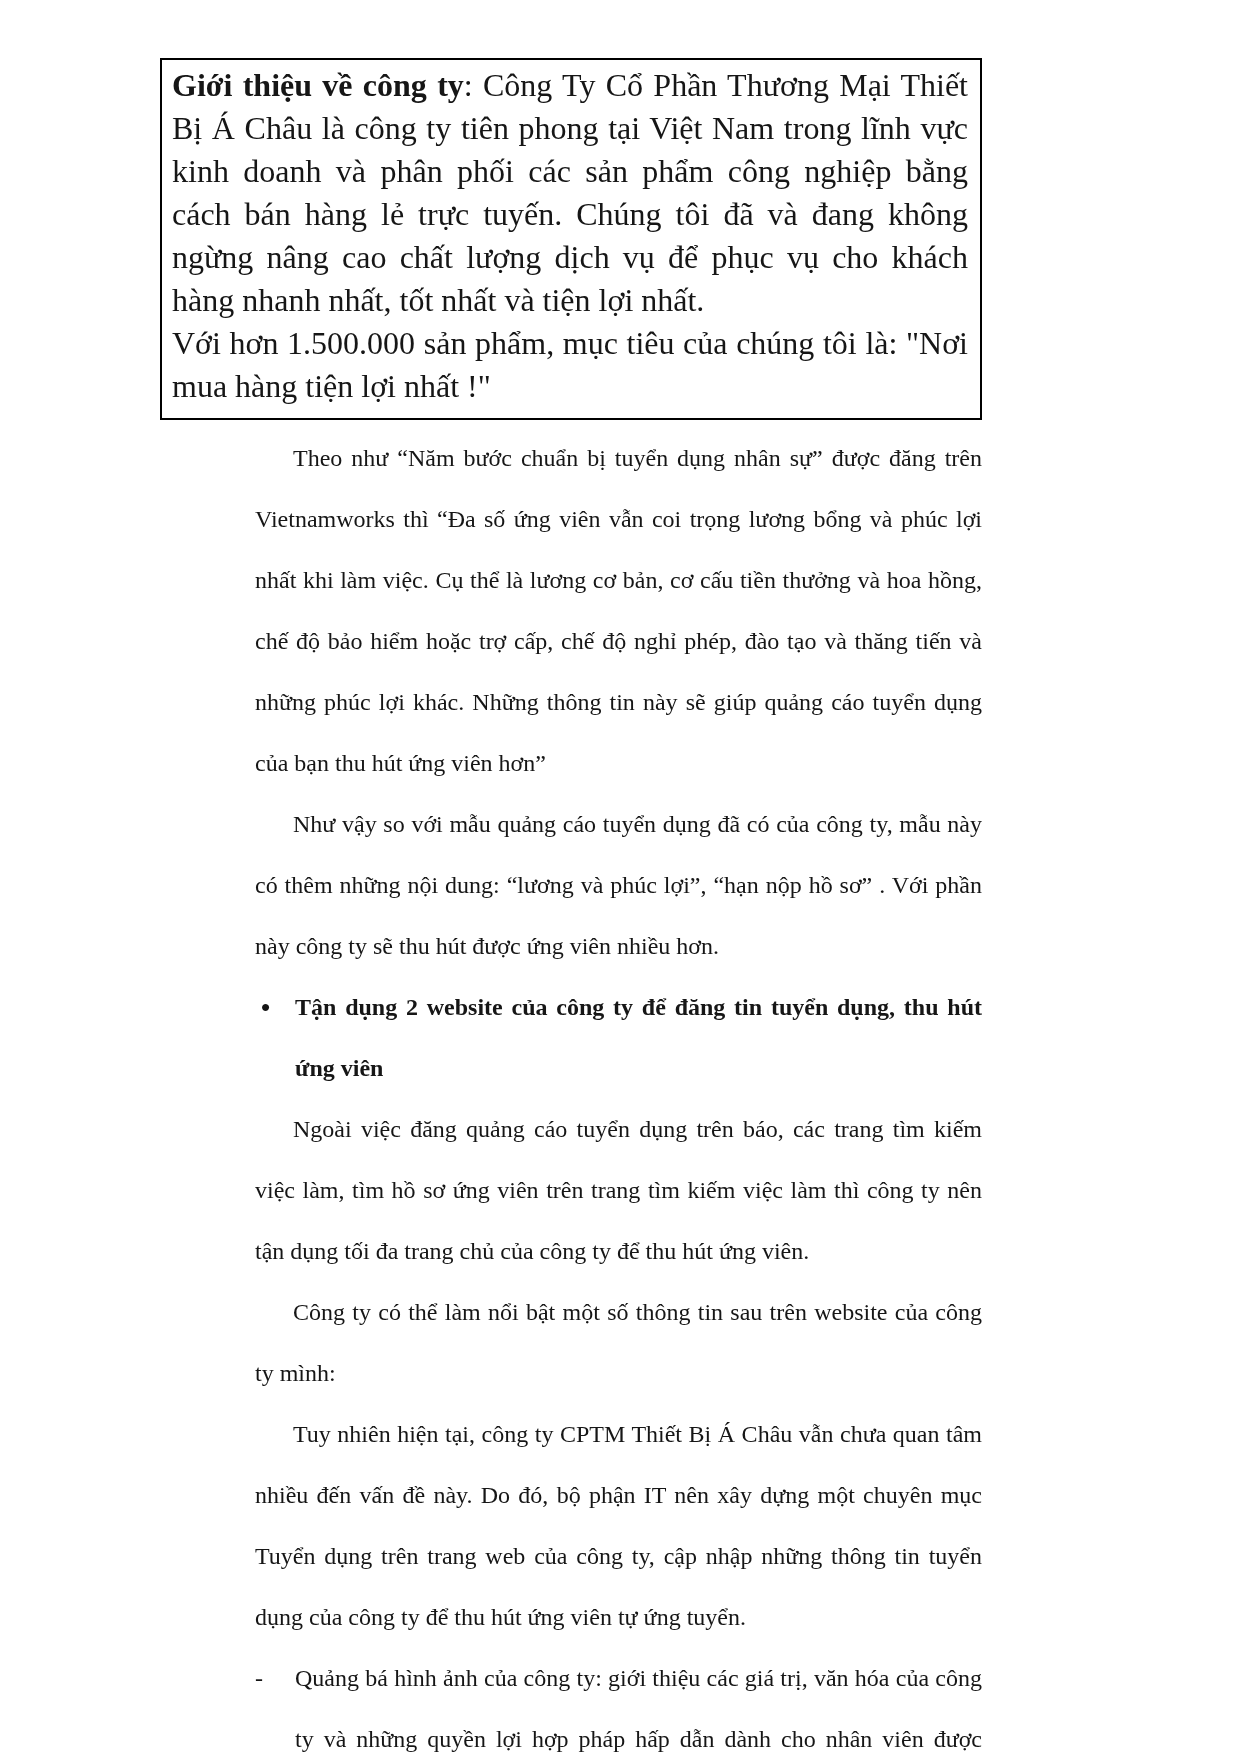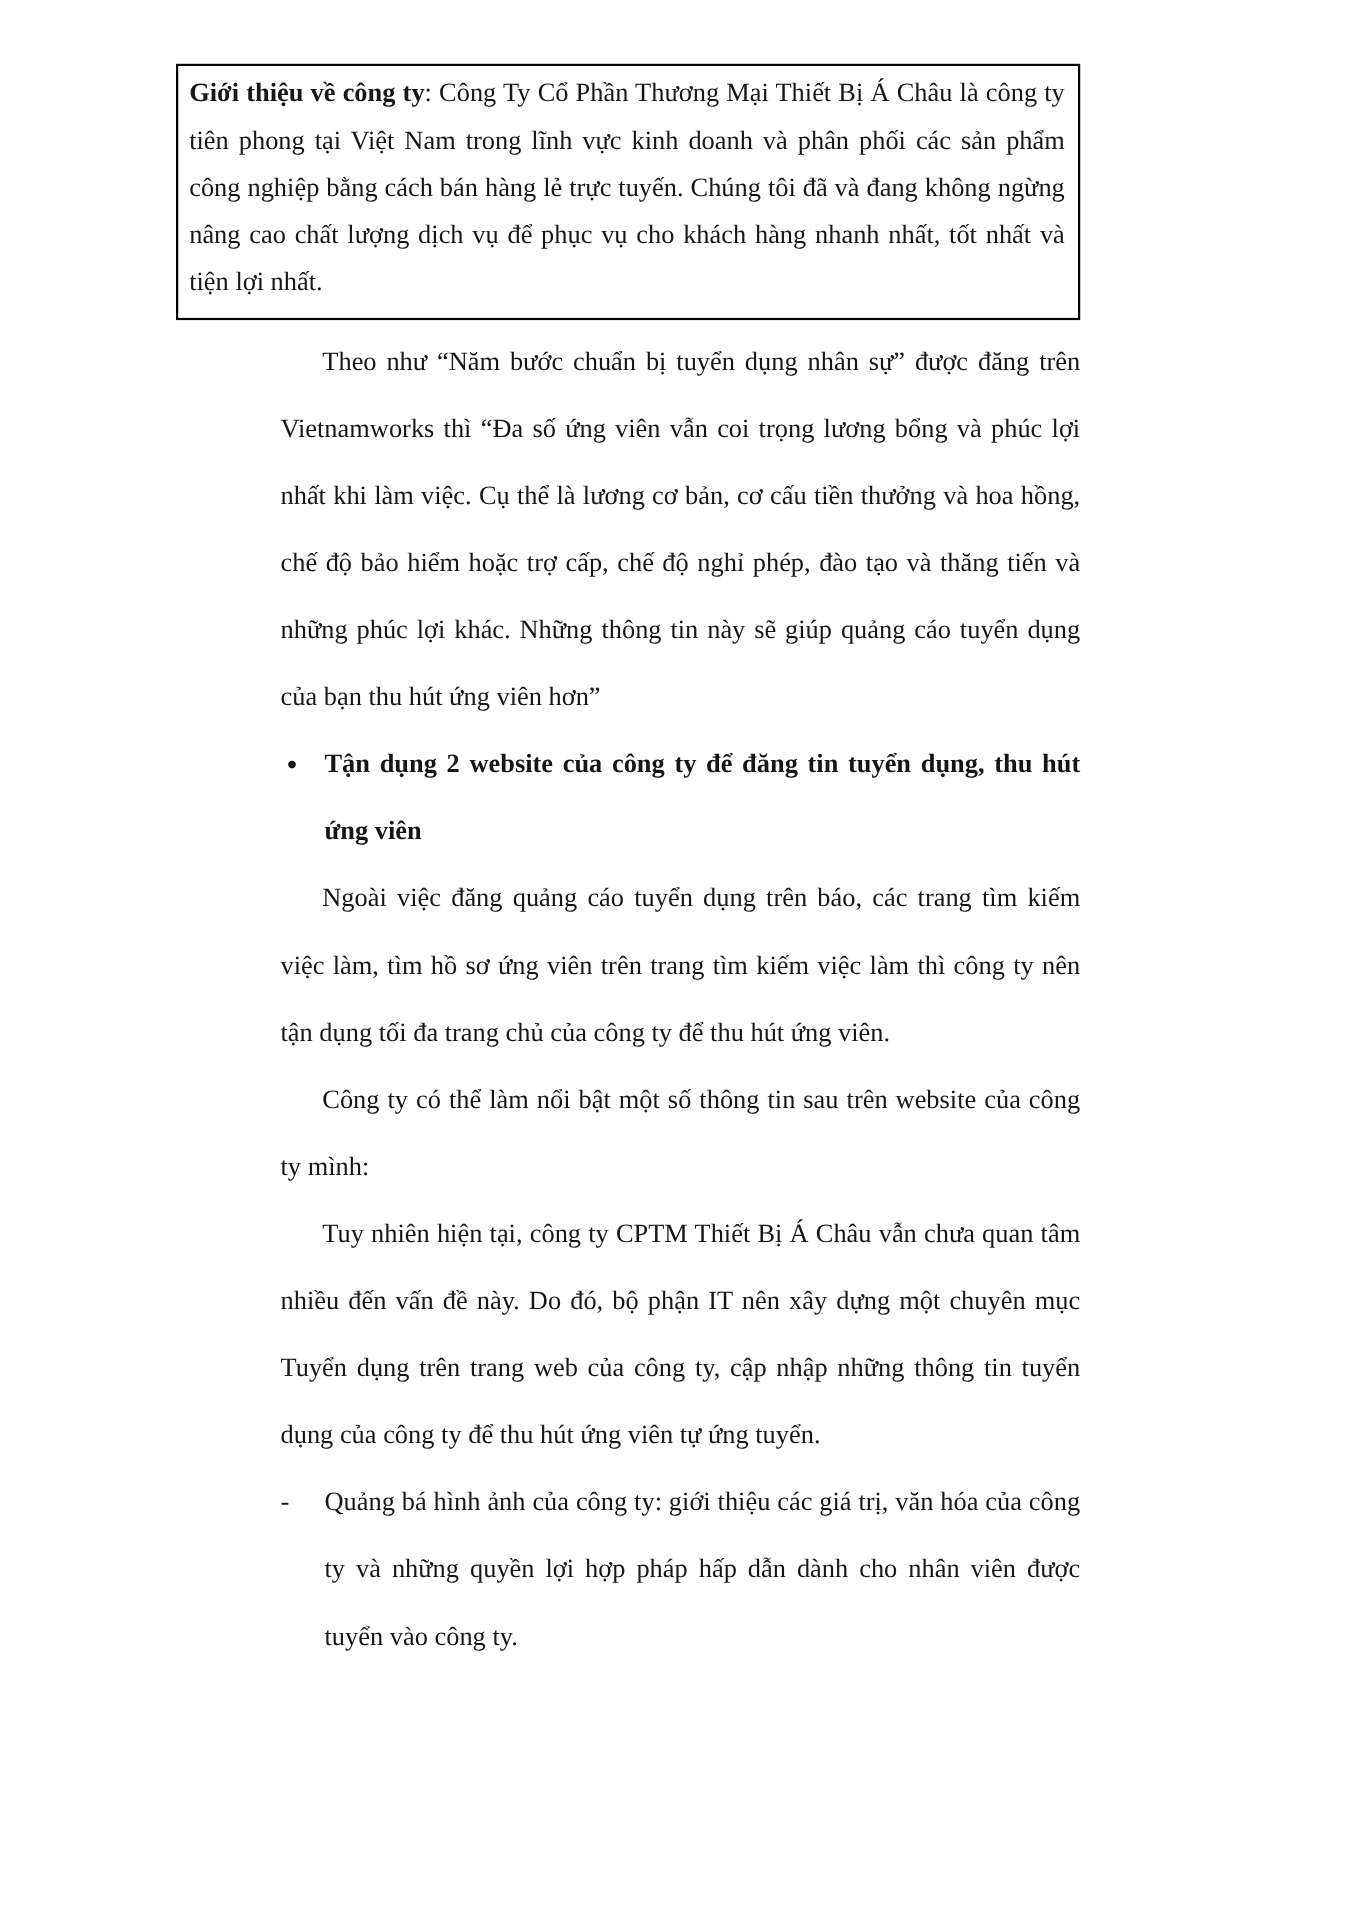--- a/index.html
+++ b/index.html
@@ -19,21 +19,21 @@
   }
   .page-number {
     text-align: center;
     font-size: 23px;
     line-height: 28px;
     margin-bottom: 36px;
   }
   .intro-box {
     border: 2px solid #000;
     padding: 4px 12px 10px 10px;
-    font-size: 24px;
+    font-size: 32px;
     line-height: 43px;
     text-align: justify;
   }
   .intro-box p { margin: 0; }
   .bold { font-weight: bold; }
   .body-text {
     margin-left: 95px;
     margin-top: 8px;
     font-size: 24px;
     line-height: 61px;
@@ -59,26 +59,28 @@
   }
 </style>
 </head>
 <body>
 
 <div class="page">
 
 
   <div class="intro-box">
     <p class="boxed-para"><b class="bold">Giới thiệu về công ty</b><span>: Công Ty Cổ Phần Thương Mại Thiết Bị Á Châu là công ty tiên phong tại Việt Nam trong lĩnh vực kinh doanh và phân phối các sản phẩm công nghiệp bằng cách bán hàng lẻ trực tuyến. Chúng tôi đã và đang không ngừng nâng cao chất lượng dịch vụ để phục vụ cho khách hàng nhanh nhất, tốt nhất và tiện lợi nhất.</span></p>
+    <p class="boxed-para">Với hơn 1.500.000 sản phẩm, mục tiêu của chúng tôi là: "Nơi mua hàng tiện lợi nhất !"</p>
   </div>
 
   <div class="body-text">
 
     <p class="para indented">Theo như “Năm bước chuẩn bị tuyển dụng nhân sự” được đăng trên Vietnamworks thì “Đa số ứng viên vẫn coi trọng lương bổng và phúc lợi nhất khi làm việc. Cụ thể là lương cơ bản, cơ cấu tiền thưởng và hoa hồng, chế độ bảo hiểm hoặc trợ cấp, chế độ nghỉ phép, đào tạo và thăng tiến và những phúc lợi khác. Những thông tin này sẽ giúp quảng cáo tuyển dụng của bạn thu hút ứng viên hơn”</p>
 
+    <p class="para indented">Như vậy so với mẫu quảng cáo tuyển dụng đã có của công ty, mẫu này có thêm những nội dung: “lương và phúc lợi”, “hạn nộp hồ sơ” . Với phần này công ty sẽ thu hút được ứng viên nhiều hơn.</p>
 
     <div class="list-item bullet-item">
       <span class="marker">•</span>
       <b class="bold">Tận dụng 2 website của công ty để đăng tin tuyển dụng, thu hút ứng viên</b>
     </div>
 
     <p class="para indented">Ngoài việc đăng quảng cáo tuyển dụng trên báo, các trang tìm kiếm việc làm, tìm hồ sơ ứng viên trên trang tìm kiếm việc làm thì công ty nên tận dụng tối đa trang chủ của công ty để thu hút ứng viên.</p>
 
     <p class="para indented">Công ty có thể làm nổi bật một số thông tin sau trên website của công ty mình:</p>
 

